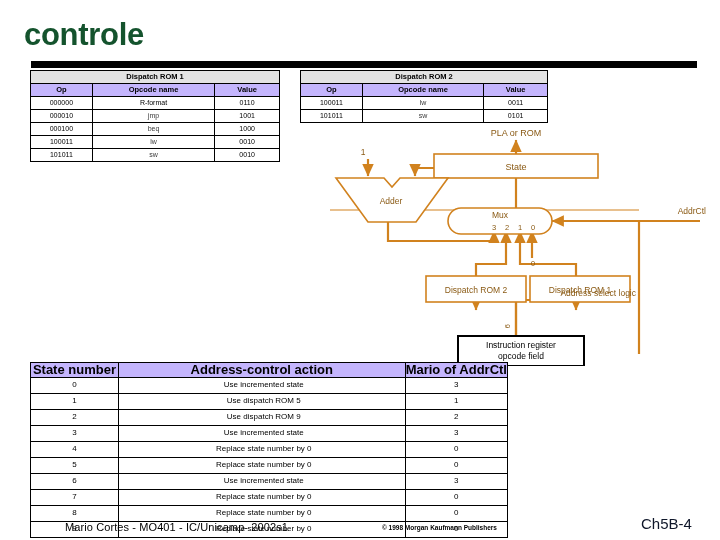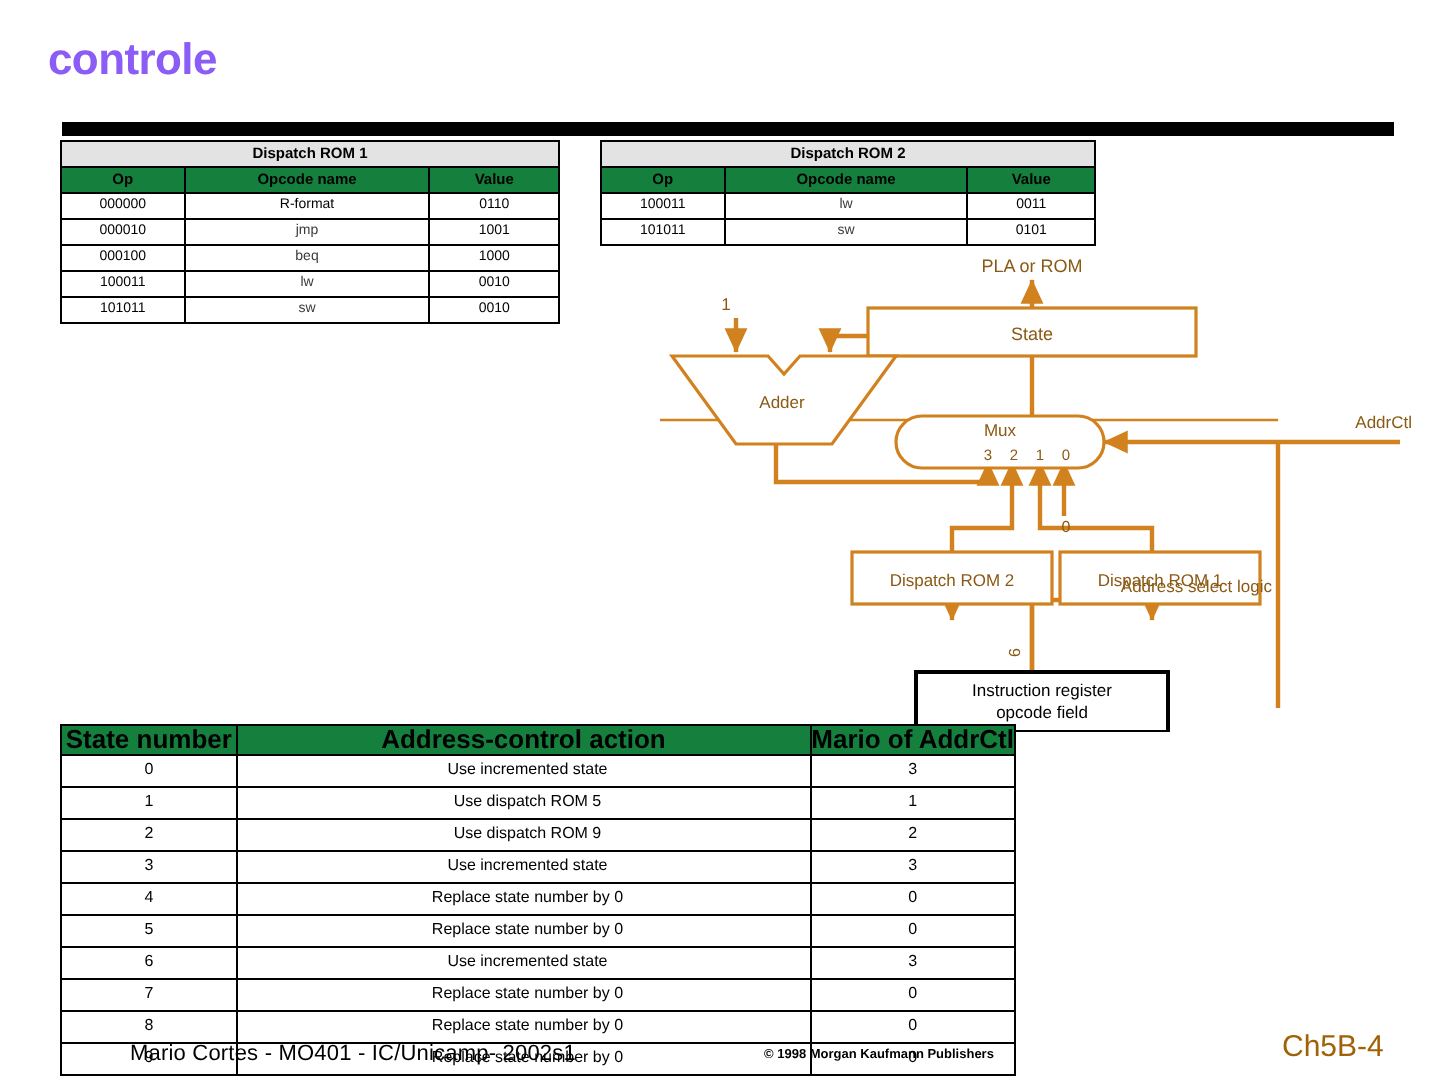--- a/index.html
+++ b/index.html
@@ -14,25 +14,25 @@
     overflow: hidden;
     font-family: "Liberation Sans", sans-serif;
     color: #000;
   }
 
   
   #slide-title {
     position: absolute;
     left: 24px;
     top: 19px;
-    font-size: 22px;
+    font-size: 31px;
     font-weight: bold;
     letter-spacing: -0.3px;
     line-height: 1;
-    color: #8b5cf6;
+    color: #14532d;
   }
 
   
   #black-bar {
     position: absolute;
     left: 31px;
     top: 61px;
     width: 666px;
     height: 7px;
     background: #000000;
@@ -55,21 +55,21 @@
     line-height: 1.05;
     white-space: nowrap;
   }
   .fig-table .hdr-span {
     background: #e3e3e3;
     font-weight: bold;
     font-size: 7.5px;
     height: 12px;
   }
   .fig-table .hdr {
-    background: #15803d;
+    background: #c4b5fd;
     font-weight: bold;
     height: 12px;
     font-size: 7.5px;
   }
   .fig-table .cell {
     height: 12px;
   }
   .mono-bold { font-weight: bold; }
   .faded { color: #3a3a3a; }
 
@@ -122,21 +122,21 @@
     font-size: 6.5px;
     font-weight: bold;
     color: #000;
     white-space: nowrap;
   }
   #page-number {
     position: absolute;
     left: 641px;
     top: 515px;
     font-size: 15px;
-    color: #a16207;
+    color: #0f172a;
     white-space: nowrap;
   }
 </style>
 </head>
 <body>
 
 <div id="slide-title">controle</div>
 
 <div id="black-bar"></div>
 

